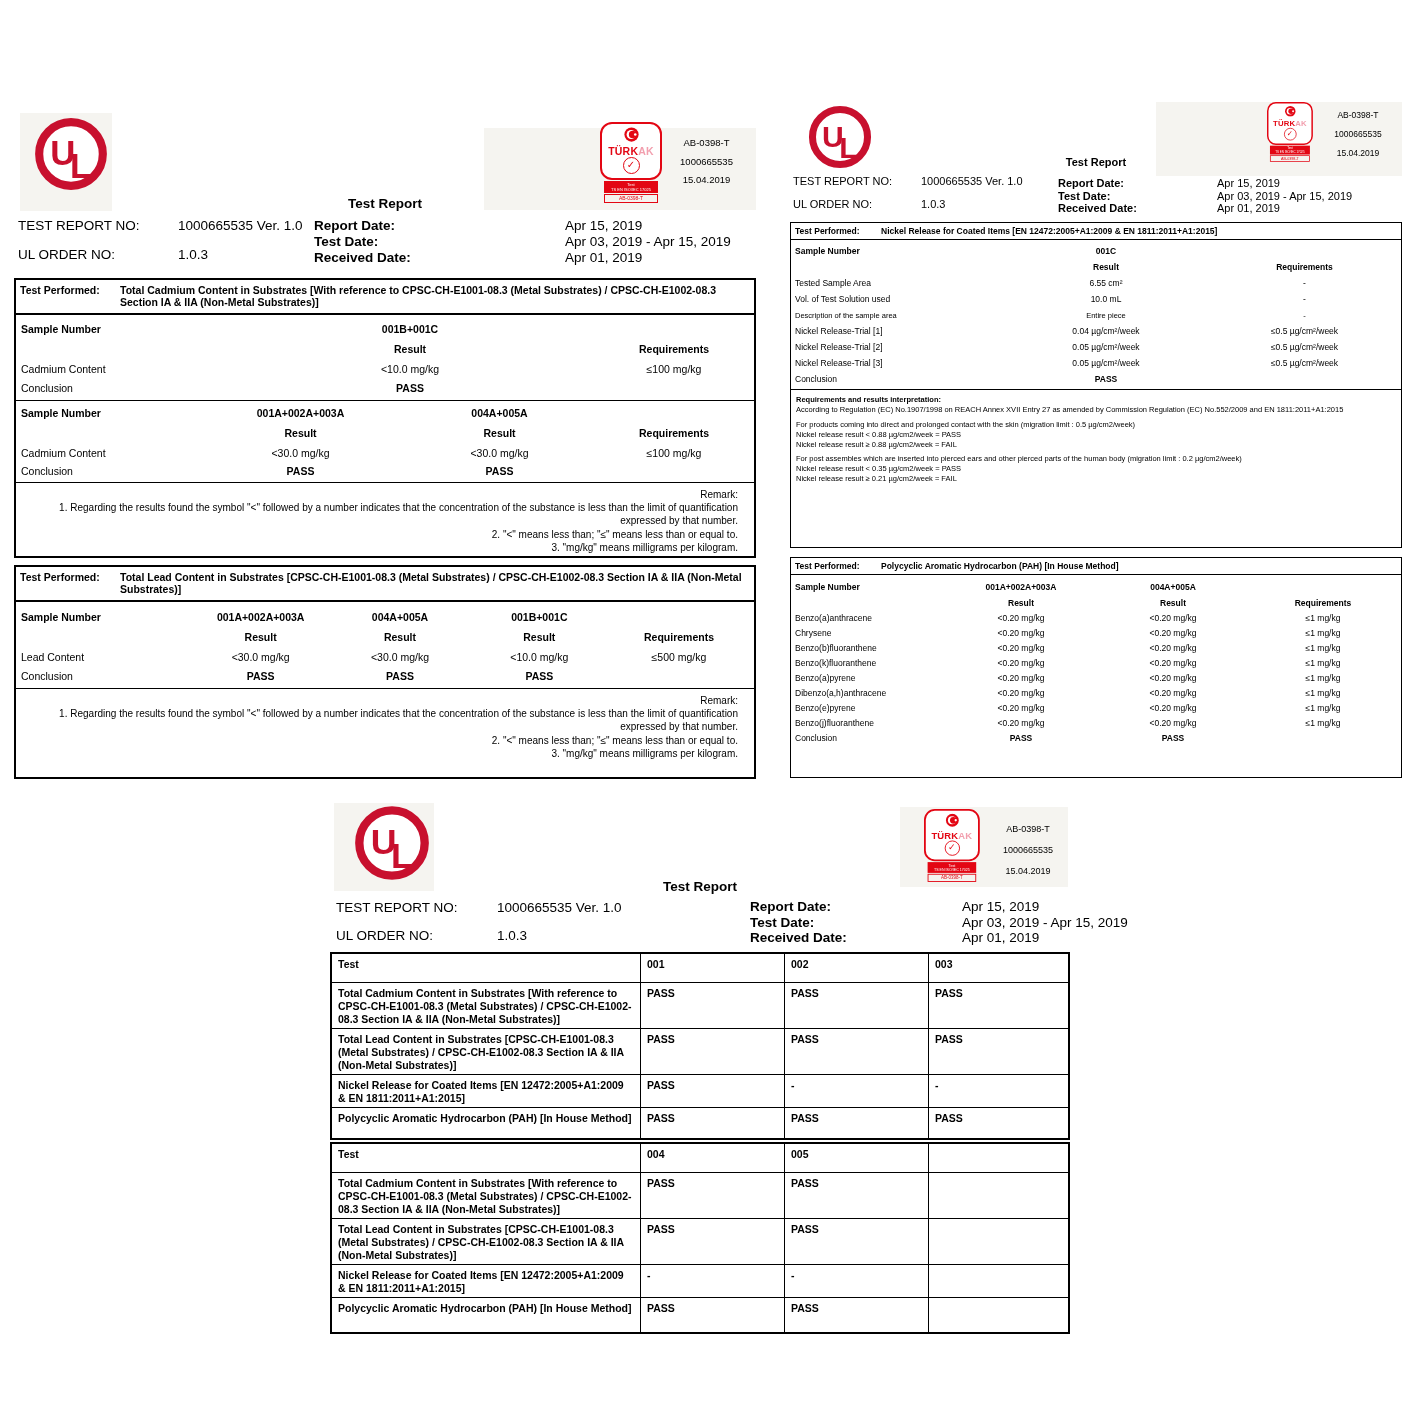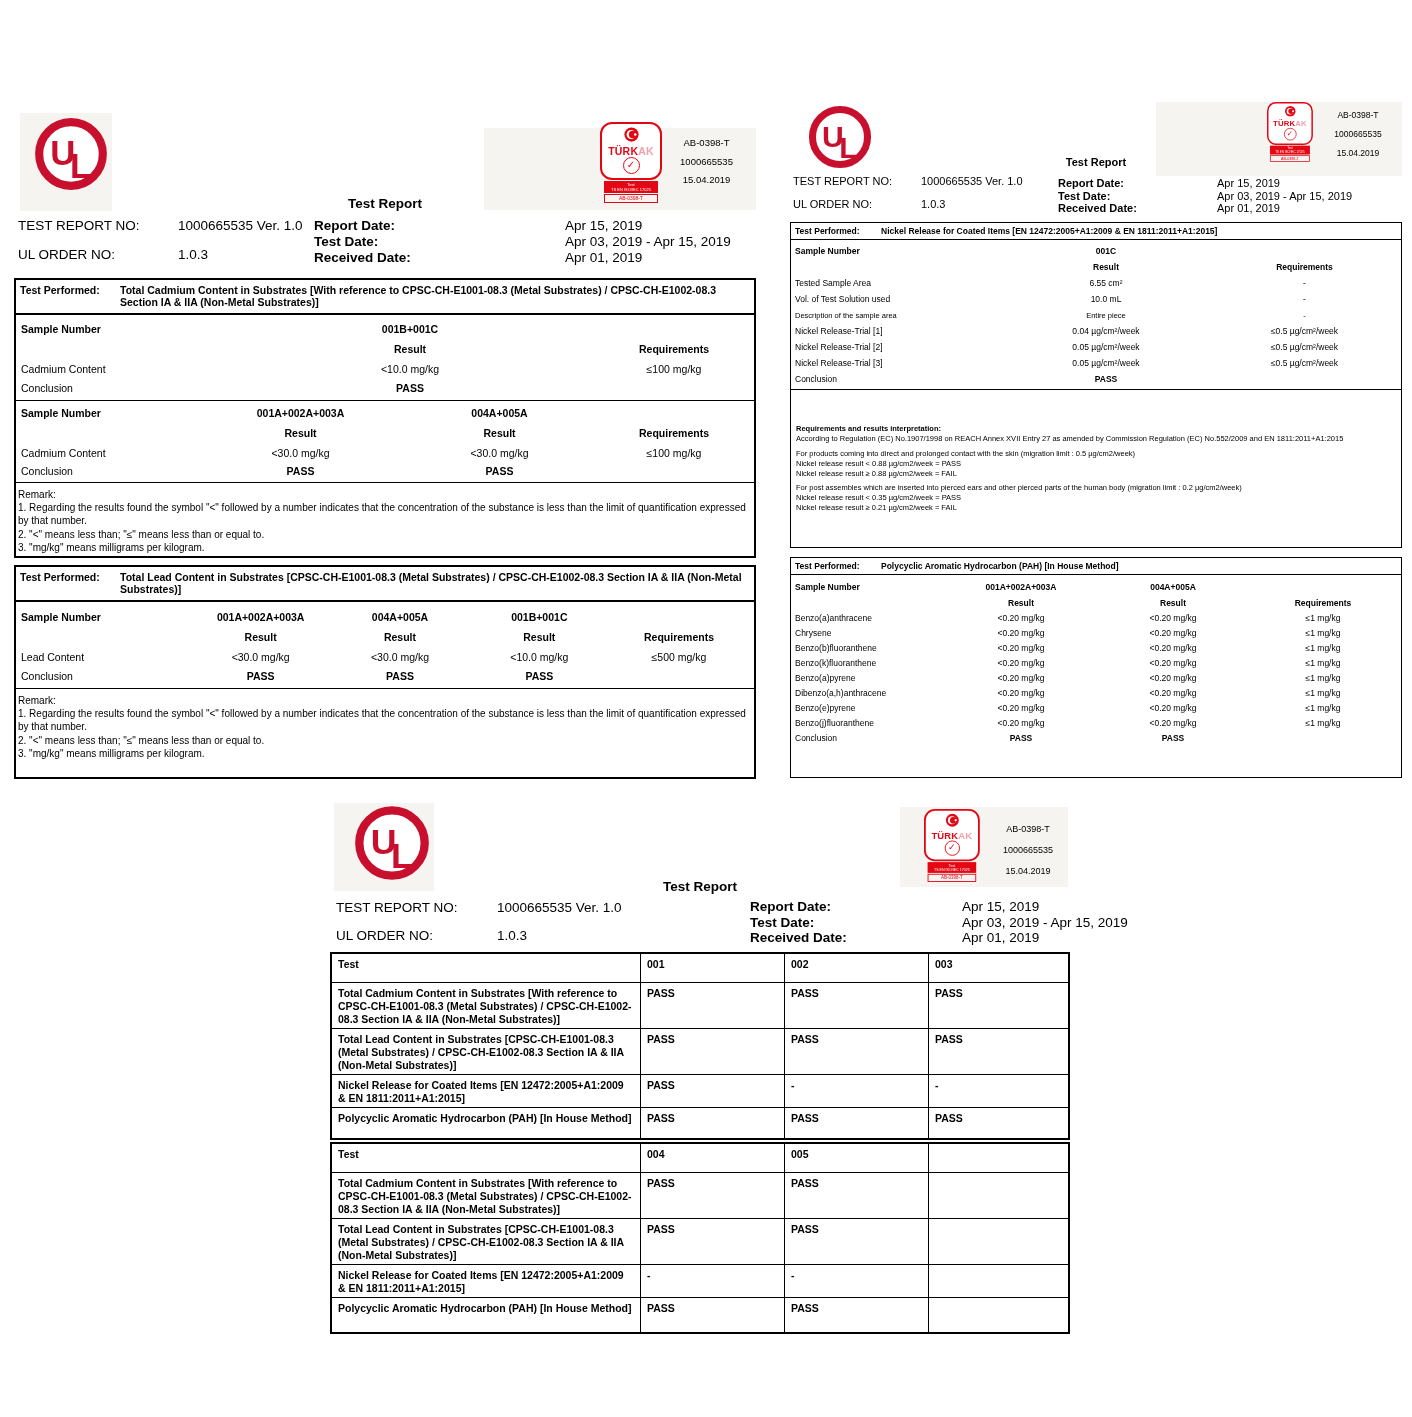--- a/index.html
+++ b/index.html
@@ -47,34 +47,34 @@
   .tp .lb{flex:none;font-weight:bold;}
   .tp .nm{flex:1;font-weight:bold;}
   .r1 .tbl{font-size:10.5px;}
   .r1 .tp .lb{width:100px;}
   .row{display:grid;align-items:center;padding:0 5px;}
   .r1 .row{height:20px;}
   .g3{grid-template-columns:200px 1fr 150px;}
   .g4{grid-template-columns:180px 1fr 1fr 150px;}
   .g5{grid-template-columns:170px 1fr 1fr 1fr 140px;}
   .hr{border-top:1.5px solid #000;margin:3px 0 2px;}
-  .remark{padding:3px 2px;font-size:10px;line-height:1.32;}
+  .remark{padding:3px 16px;font-size:10px;line-height:1.32;text-align:right;}
   .b{font-weight:bold;}
   .c{text-align:center;}
   
   .r2 .tbl{border-width:1.5px;font-size:8.5px;}
   .r2 .tp{border-bottom-width:1.5px;padding:3px 4px;}
   .r2 .tp .lb{width:86px;}
   .r2 .row{height:16px;padding:0 4px;}
   .g3n{grid-template-columns:205px 1fr 185px;}
   .g4p{grid-template-columns:150px 1fr 1fr 148px;}
   .r2 .row.sm{font-size:7.5px;}
   .r2 .hr{border-top-width:1.5px;margin:2px 0;}
   .interp{padding:3px 5px;font-size:7.5px;line-height:1.32;}
-  .interp .it{font-weight:bold;margin-top:29px;}
+  .interp .it{font-weight:bold;}
   .gap{height:5px;}
   .tbl-cad{top:178px;height:280px;}
   .tbl-lead{top:465px;height:214px;}
   .tbl-ni{top:124px;height:326px;}
   .tbl-pah{top:459px;height:221px;}
   
   .stbl{position:absolute;left:0;width:100%;box-sizing:border-box;border:2px solid #000;background:#fff;font-size:10.5px;}
   .grow{display:grid;grid-template-columns:309px 144px 144px 1fr;border-bottom:1.5px solid #000;}
   .grow:last-child{border-bottom:none;}
   .cell{border-right:1.5px solid #000;padding:4px 6px;font-weight:bold;box-sizing:border-box;line-height:1.25;}

